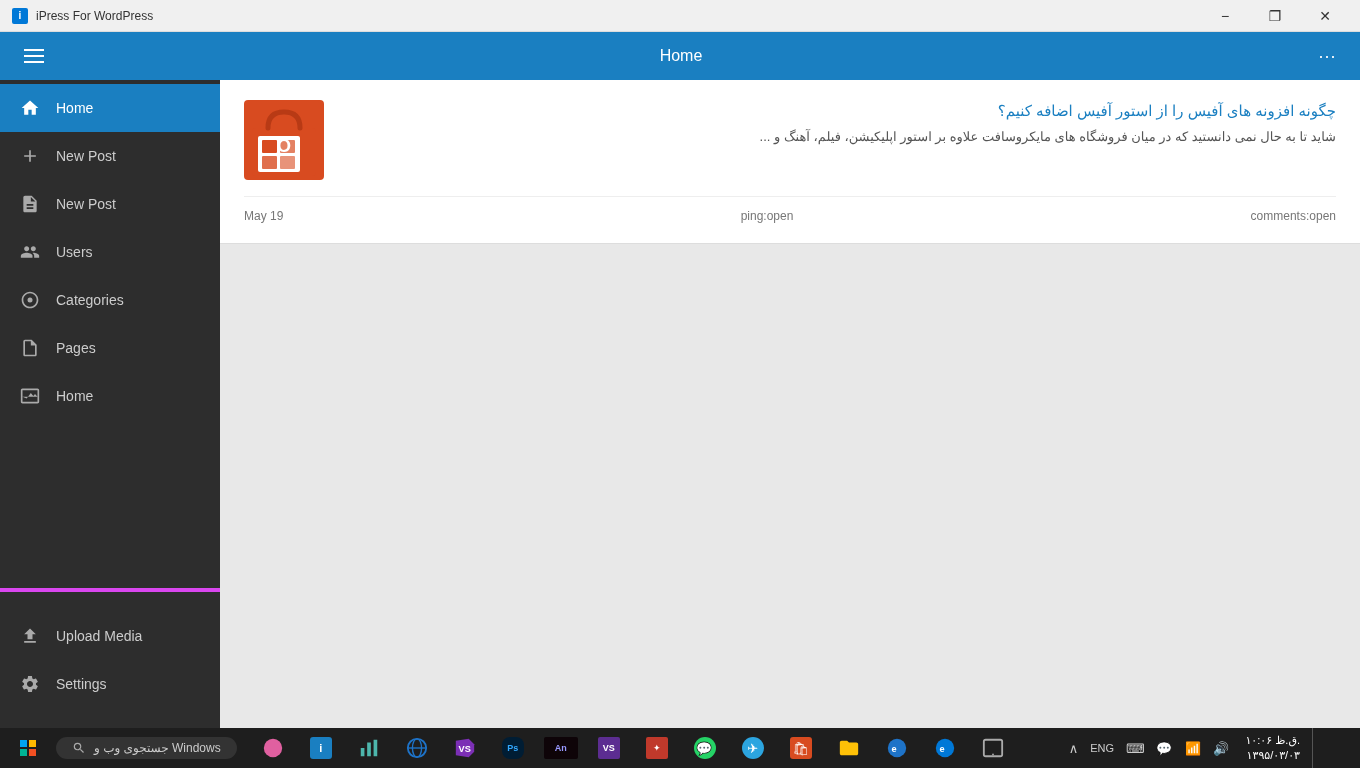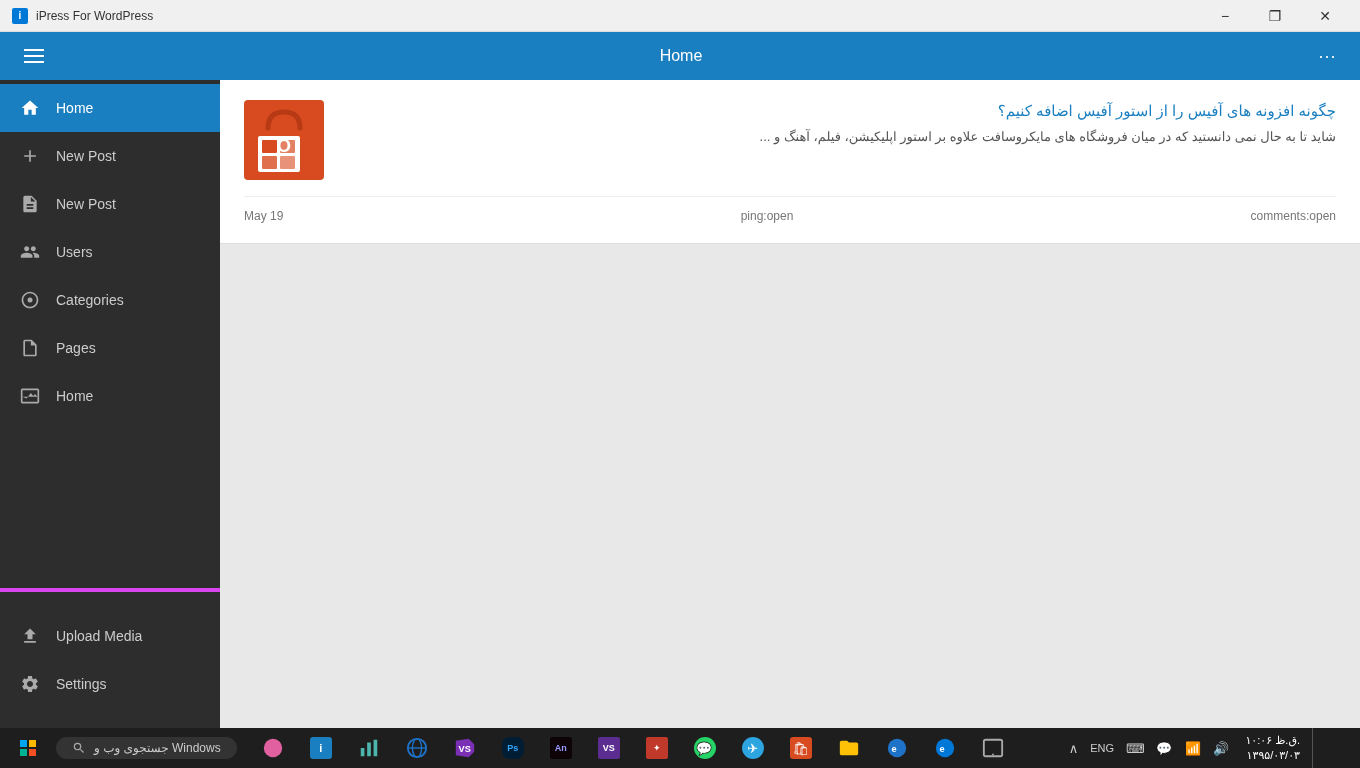--- a/index.html
+++ b/index.html
@@ -406,21 +406,21 @@
       <div class="taskbar-app-icon">
         <svg width="22" height="22" viewBox="0 0 24 24" fill="#7b2fb5">
             <polygon points="2,4 16,2 22,8 22,16 16,22 2,20" fill="#7b2fb5"></polygon>
             <text x="5" y="16" font-size="10" fill="white" font-weight="bold">VS</text>
           </svg>
       </div>
       <div class="taskbar-app-icon">
         <div style="width:22px;height:22px;background:#001d34;border-radius:8px;display:flex;align-items:center;justify-content:center;color:#31a8ff;font-size:9px;font-weight:bold;">Ps</div>
       </div>
       <div class="taskbar-app-icon">
-        <div style="width:22px;height:22px;background:#0e0408;border-radius:2px;display:flex;align-items:center;justify-content:center;color:#9999ff;font-size:9px;font-weight:bold;">An</div>
+        <div style="width:34px;height:22px;background:#0e0408;border-radius:2px;display:flex;align-items:center;justify-content:center;color:#9999ff;font-size:9px;font-weight:bold;">An</div>
       </div>
       <div class="taskbar-app-icon">
         <div style="width:22px;height:22px;background:#5c2d91;border-radius:2px;display:flex;align-items:center;justify-content:center;color:white;font-size:9px;font-weight:bold;">VS</div>
       </div>
       <div class="taskbar-app-icon">
         <div style="width:22px;height:22px;background:#c0392b;border-radius:2px;display:flex;align-items:center;justify-content:center;color:white;font-size:9px;">✦</div>
       </div>
       <div class="taskbar-app-icon">
         <div style="width:22px;height:22px;background:#25d366;border-radius:11px;display:flex;align-items:center;justify-content:center;color:white;font-size:13px;">💬</div>
       </div>

